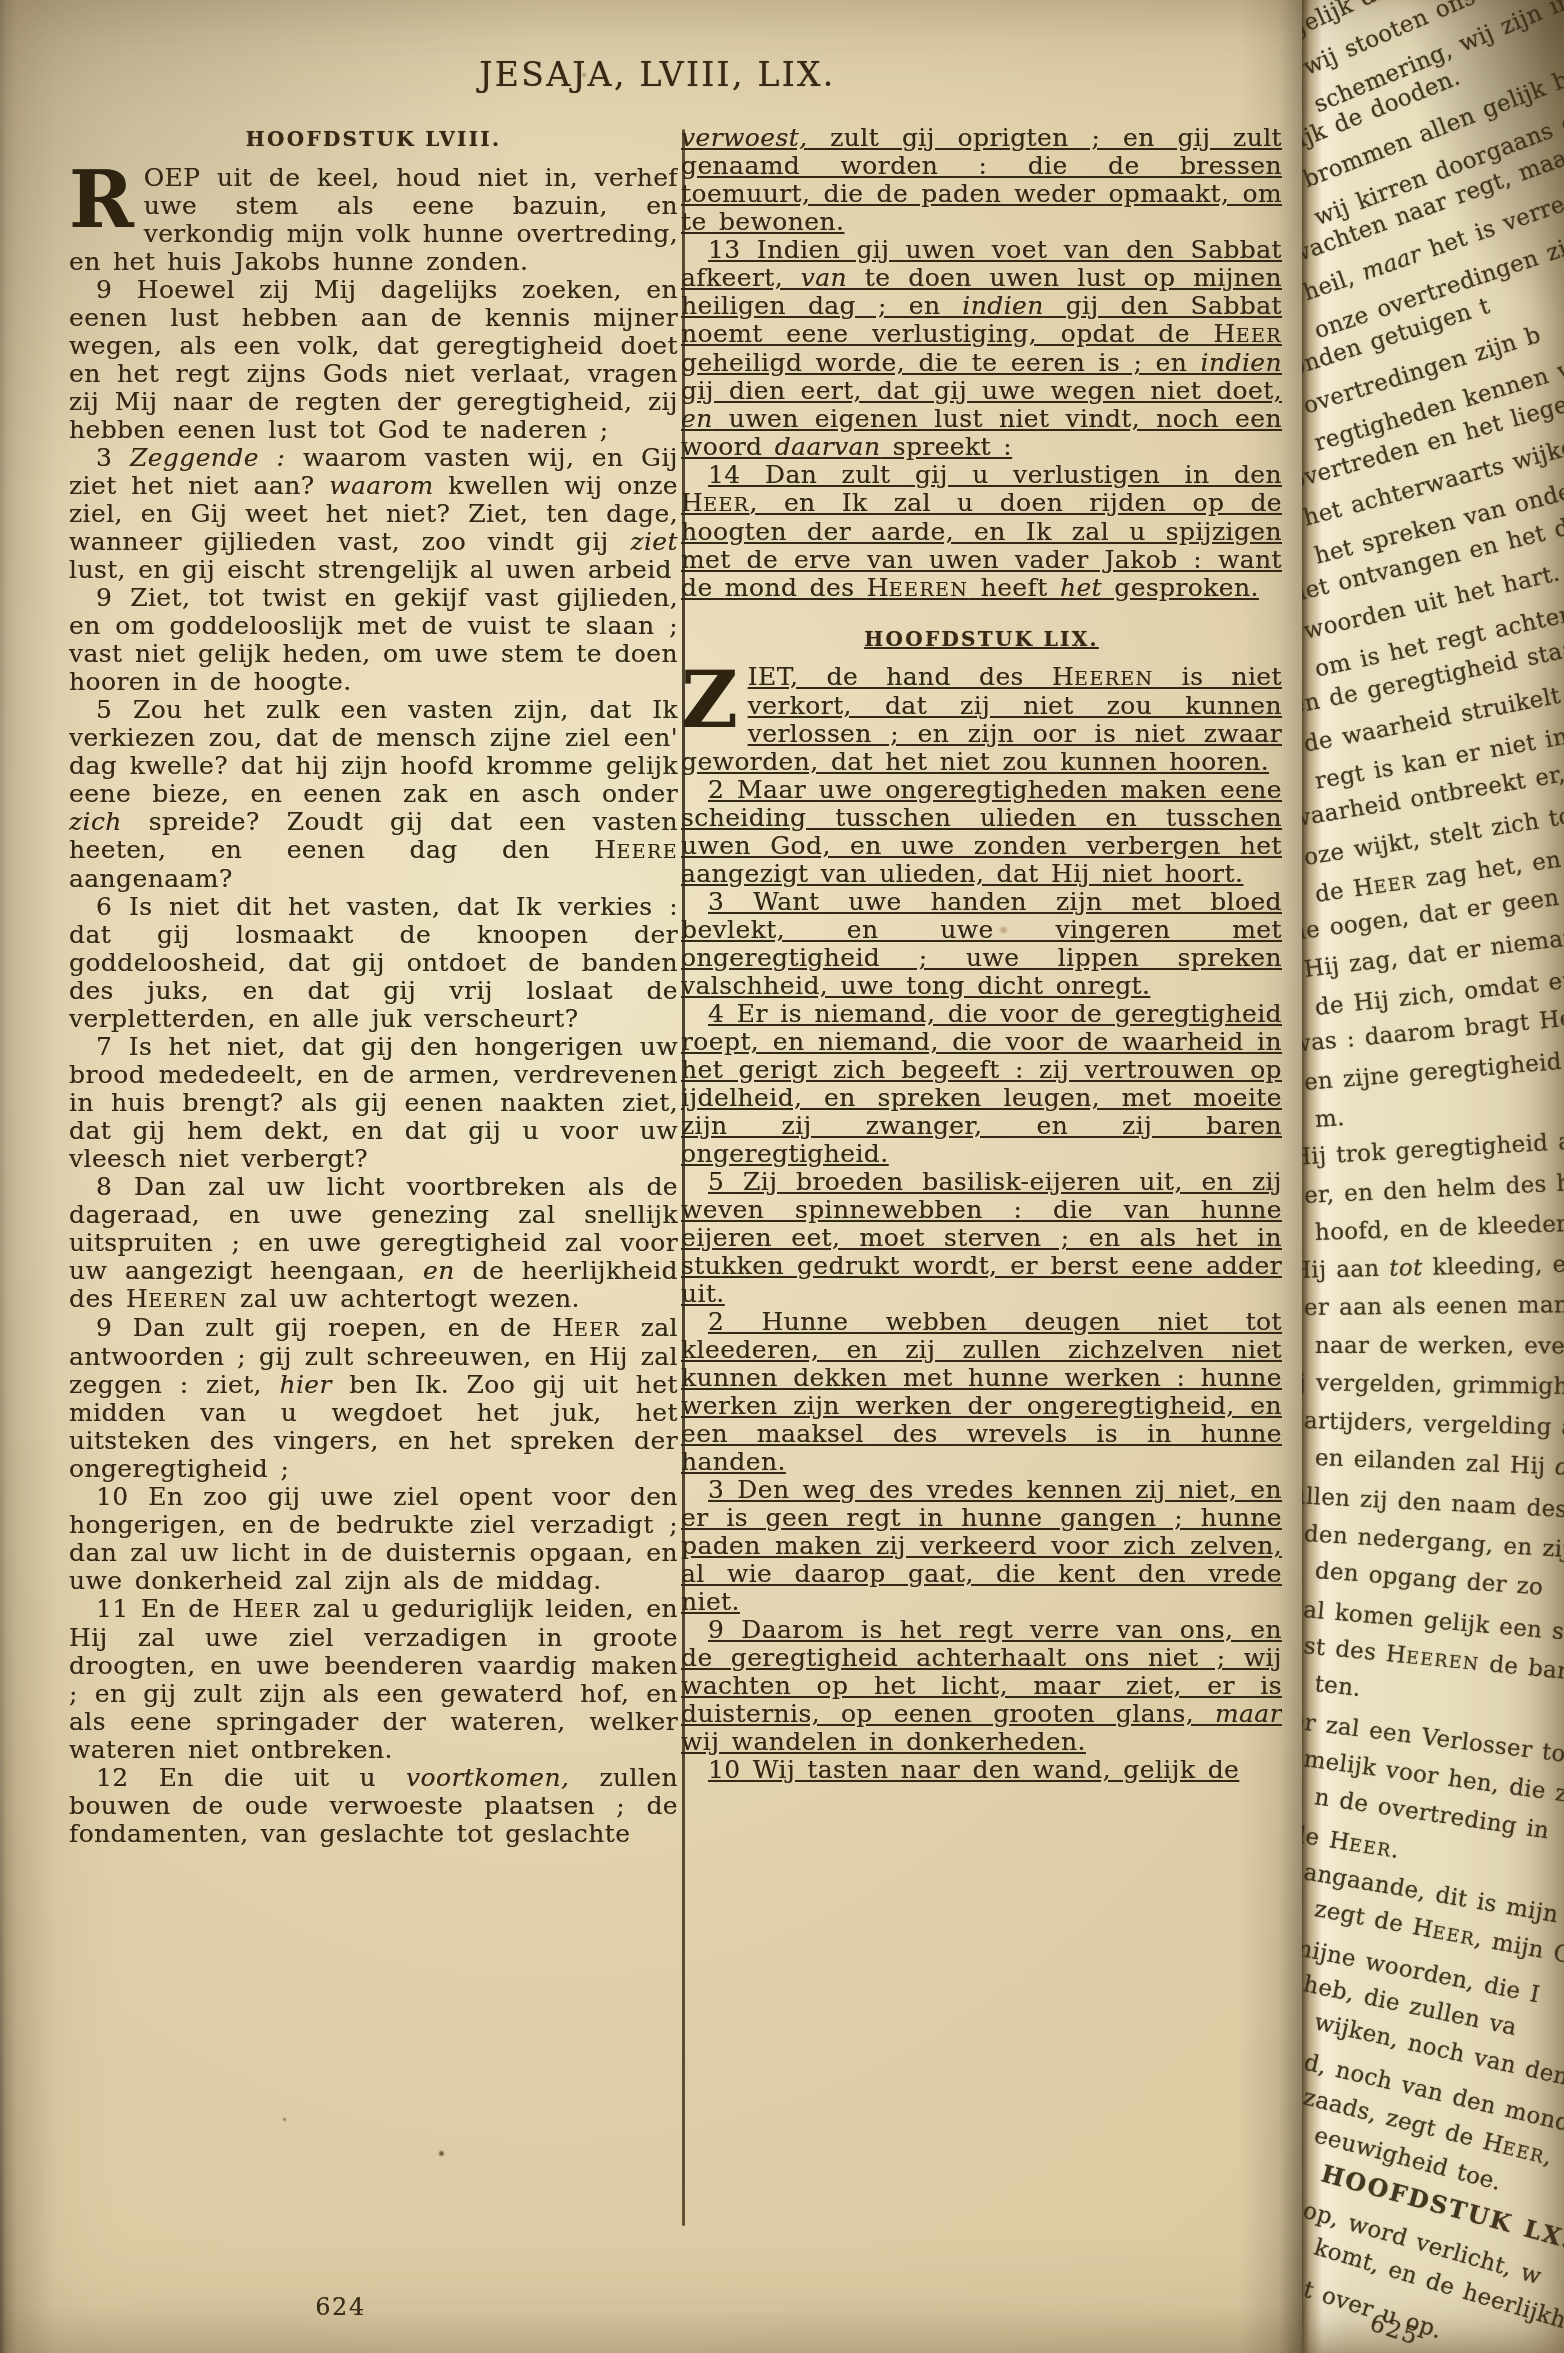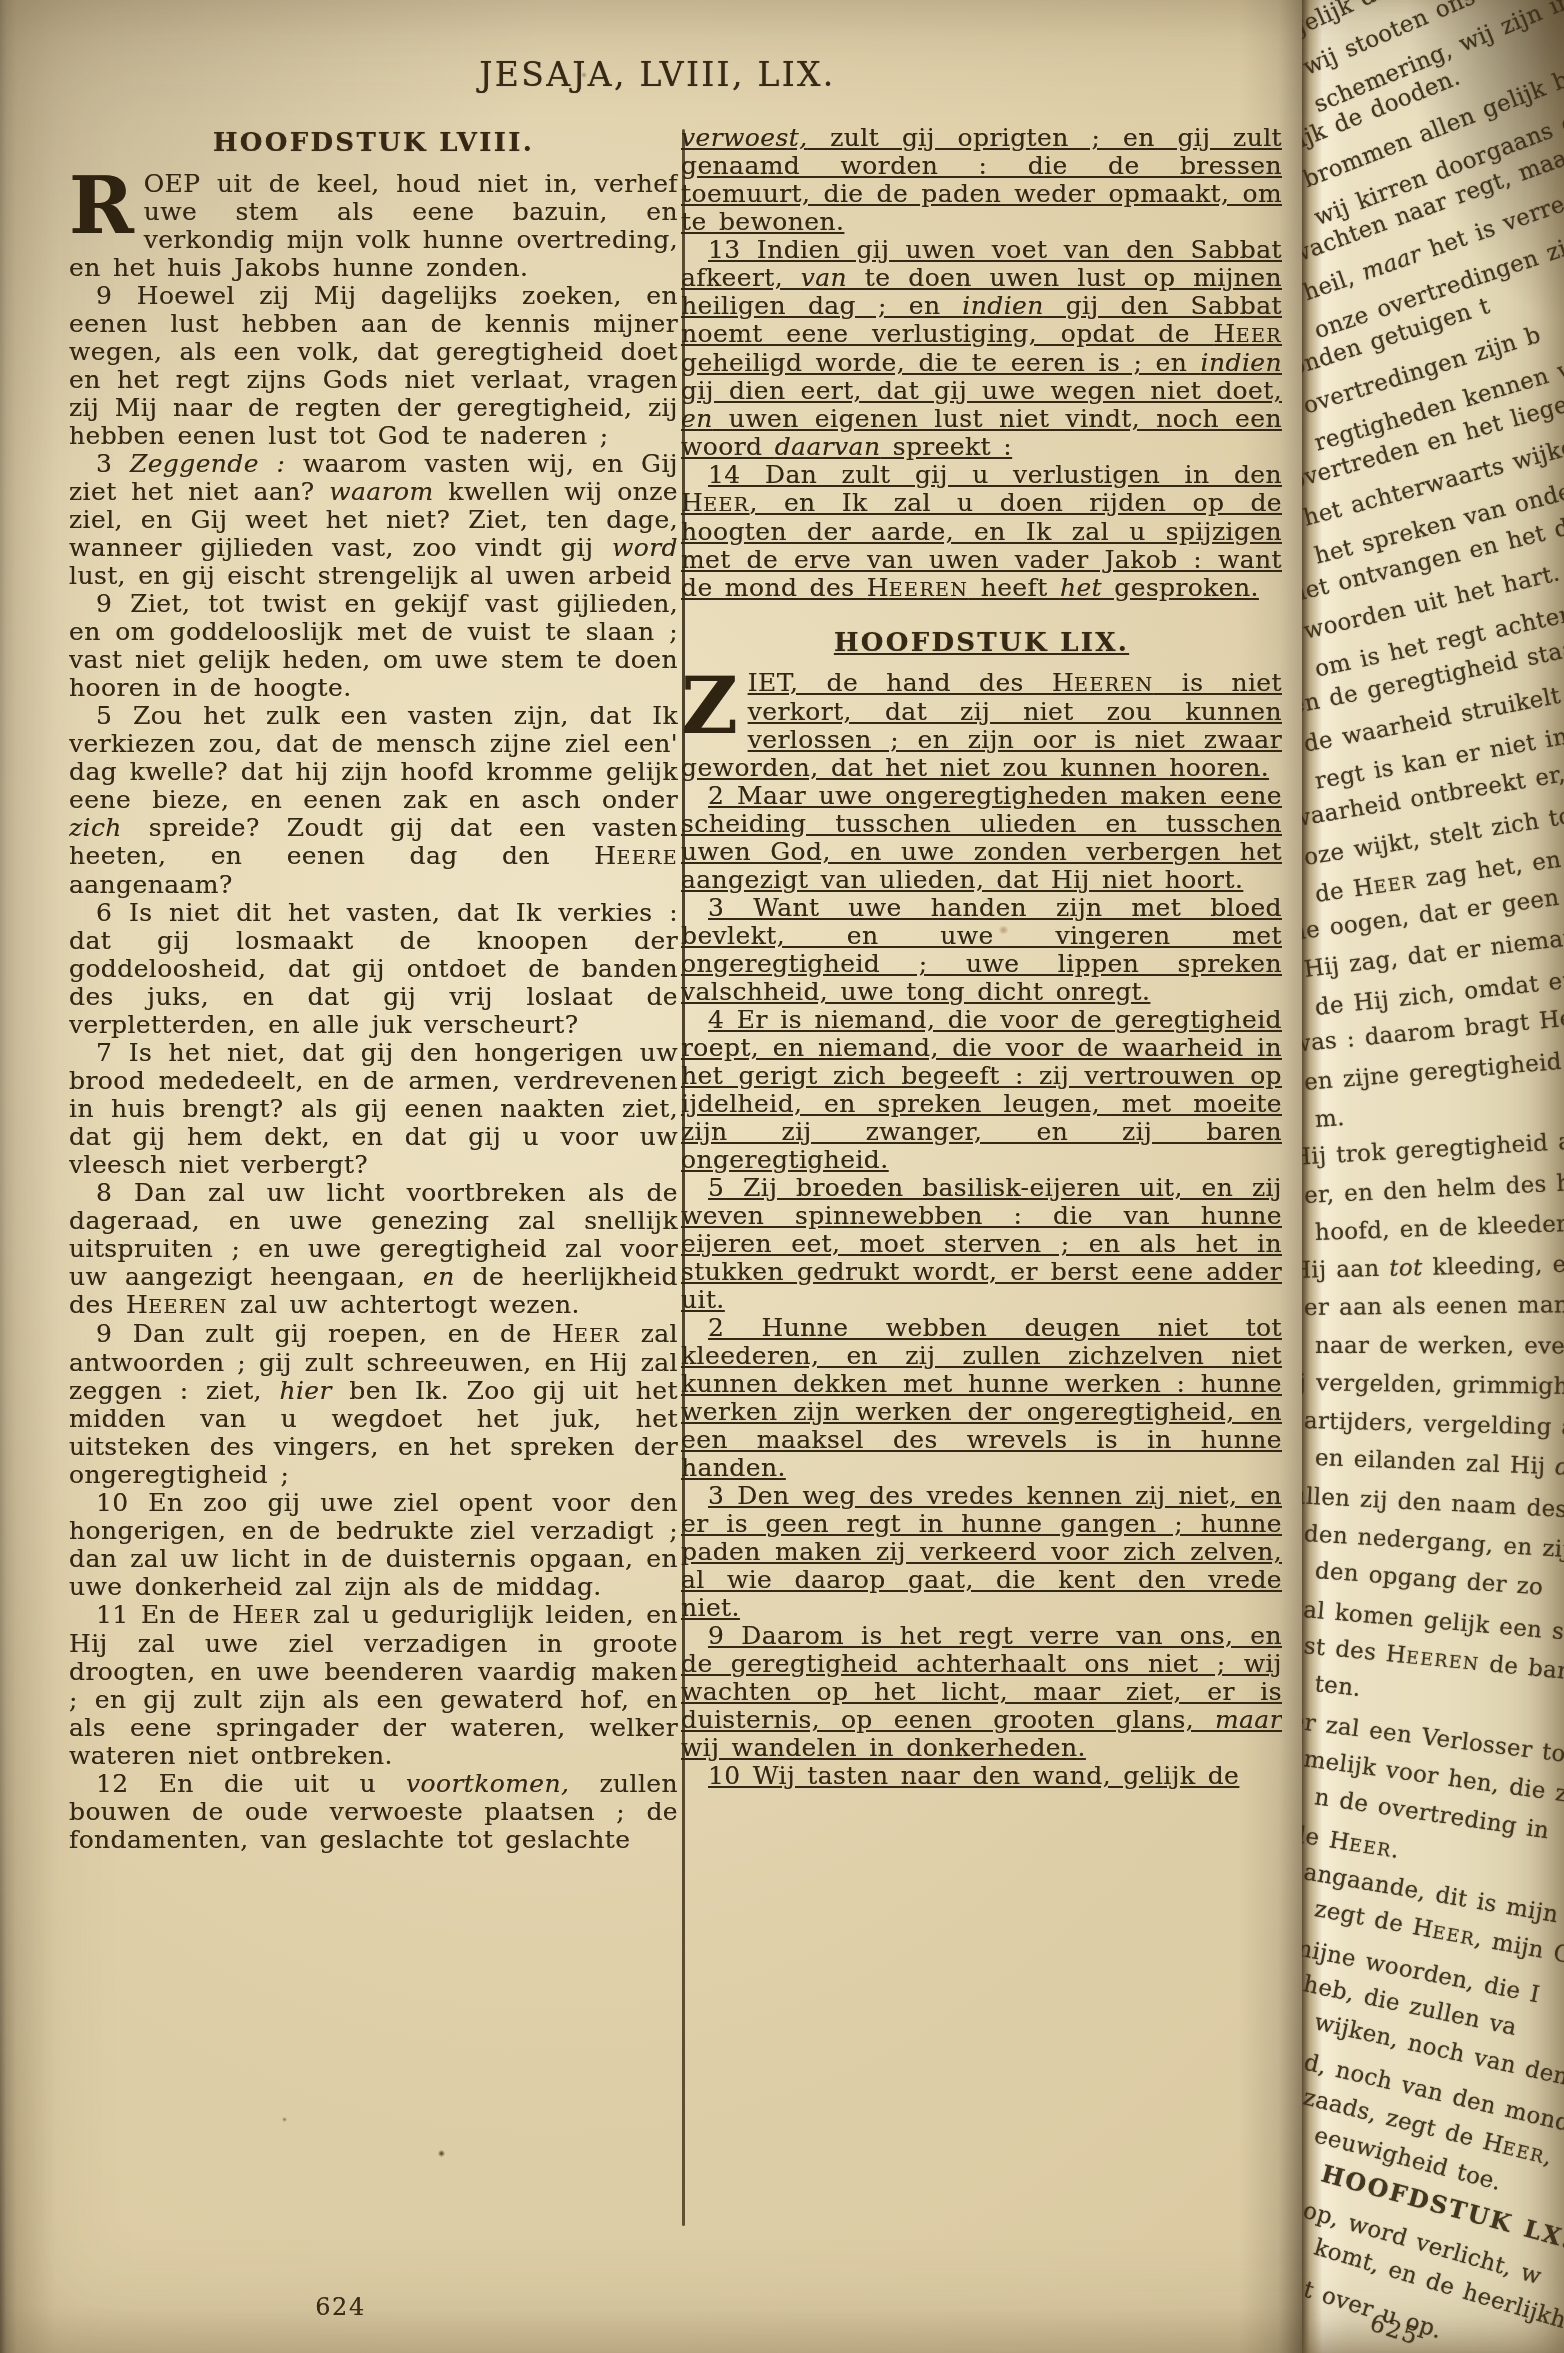--- a/index.html
+++ b/index.html
@@ -27,21 +27,21 @@
   }
   .column{position:absolute;top:124px;overflow:hidden;height:2168px;}
   #col-left{left:69px;width:609px;}
   #col-right{left:681px;width:601px;text-decoration:underline;}
   #col-divider{
     position:absolute;left:682px;top:129px;width:3.1px;height:2097px;
     background:linear-gradient(180deg,#46371f,#2f2413 30%,#3a2d18 70%,#4a3a20);
     opacity:.85;border-radius:1.6px;
   }
   .chapter-heading{
-    text-align:center;font-size:26px;font-weight:bold;letter-spacing:2.3px;
+    text-align:center;font-size:20px;font-weight:bold;letter-spacing:2.3px;
     margin:3.1px 0 12.5px 0;color:#352916;text-shadow:0 0 0.8px rgba(53,41,22,.6);
   }
   .chapter-heading.later{margin-top:23.5px;}
   .verse{
     margin:0;font-size:25px;line-height:28px;text-align:justify;
     letter-spacing:0.4px;word-spacing:3.9px;
     text-shadow:0 0 0.5px rgba(51,40,22,.55);
   }
   .verse.indent{text-indent:27px;}
   .drop{
@@ -87,21 +87,21 @@
 <body>
 
 <div id="page">
   <div id="main-area">
     <div id="page-title">JESAJA, LVIII, LIX.</div>
     <div id="col-divider"></div>
     <div id="col-left" class="column">
         <div class="chapter-heading">HOOFDSTUK LVIII.</div>
         <p class="verse"><span class="drop">R</span>OEP uit de keel, houd niet in, verhef uwe stem als eene bazuin, en verkondig mijn volk hunne overtreding, en het huis Jakobs hunne zonden.</p>
         <p class="verse indent">9 Hoewel zij Mij dagelijks zoeken, en eenen lust hebben aan de kennis mijner wegen, als een volk, dat geregtigheid doet en het regt zijns Gods niet verlaat, vragen zij Mij naar de regten der geregtigheid, zij hebben eenen lust tot God te naderen ;</p>
-        <p class="verse indent">3 <i>Zeggende :</i> waarom vasten wij, en Gij ziet het niet aan? <i>waarom</i> kwellen wij onze ziel, en Gij weet het niet?  Ziet, ten dage, wanneer gijlieden vast, zoo vindt gij <i>word</i> lust, en gij eischt strengelijk al uwen arbeid</p>
+        <p class="verse indent">3 <i>Zeggende :</i> waarom vasten wij, en Gij ziet het niet aan? <i>waarom</i> kwellen wij onze ziel, en Gij weet het niet?  Ziet, ten dage, wanneer gijlieden vast, zoo vindt gij <i>ziet</i> lust, en gij eischt strengelijk al uwen arbeid</p>
         <p class="verse indent">9 Ziet, tot twist en gekijf vast gijlieden, en om goddelooslijk met de vuist te slaan ; vast niet gelijk heden, om uwe stem te doen hooren in de hoogte.</p>
         <p class="verse indent">5 Zou het zulk een vasten zijn, dat Ik verkiezen zou, dat de mensch zijne ziel een' dag kwelle? dat hij zijn hoofd kromme gelijk eene bieze, en eenen zak en asch onder <i>zich</i> spreide?  Zoudt gij dat een vasten heeten, en eenen dag den <span class="scw"><span class="lead">H</span><span class="rest">EERE</span></span> aangenaam?</p>
         <p class="verse indent">6 Is niet dit het vasten, dat Ik verkies : dat gij losmaakt de knoopen der goddeloosheid, dat gij ontdoet de banden des juks, en dat gij vrij loslaat de verpletterden, en alle juk verscheurt?</p>
         <p class="verse indent">7 Is het niet, dat gij den hongerigen uw brood mededeelt, en de armen, verdrevenen in huis brengt? als gij eenen naakten ziet, dat gij hem dekt, en dat gij u voor uw vleesch niet verbergt?</p>
         <p class="verse indent">8 Dan zal uw licht voortbreken als de dageraad, en uwe genezing zal snellijk uitspruiten ; en uwe geregtigheid zal voor uw aangezigt heengaan, <i>en</i> de heerlijkheid des <span class="scw"><span class="lead">H</span><span class="rest">EEREN</span></span> zal uw achtertogt wezen.</p>
         <p class="verse indent">9 Dan zult gij roepen, en de <span class="scw"><span class="lead">H</span><span class="rest">EER</span></span> zal antwoorden ; gij zult schreeuwen, en Hij zal zeggen : ziet, <i>hier</i> ben Ik.  Zoo gij uit het midden van u wegdoet het juk, het uitsteken des vingers, en het spreken der ongeregtigheid ;</p>
         <p class="verse indent">10 En zoo gij uwe ziel opent voor den hongerigen, en de bedrukte ziel verzadigt ; dan zal uw licht in de duisternis opgaan, en uwe donkerheid zal zijn als de middag.</p>
         <p class="verse indent">11 En de <span class="scw"><span class="lead">H</span><span class="rest">EER</span></span> zal u geduriglijk leiden, en Hij zal uwe ziel verzadigen in groote droogten, en uwe beenderen vaardig maken ; en gij zult zijn als een gewaterd hof, en als eene springader der wateren, welker wateren niet ontbreken.</p>
         <p class="verse indent">12 En die uit u <i>voortkomen,</i> zullen bouwen de oude verwoeste plaatsen ; de fondamenten, van geslachte tot geslachte</p>
       </div>

